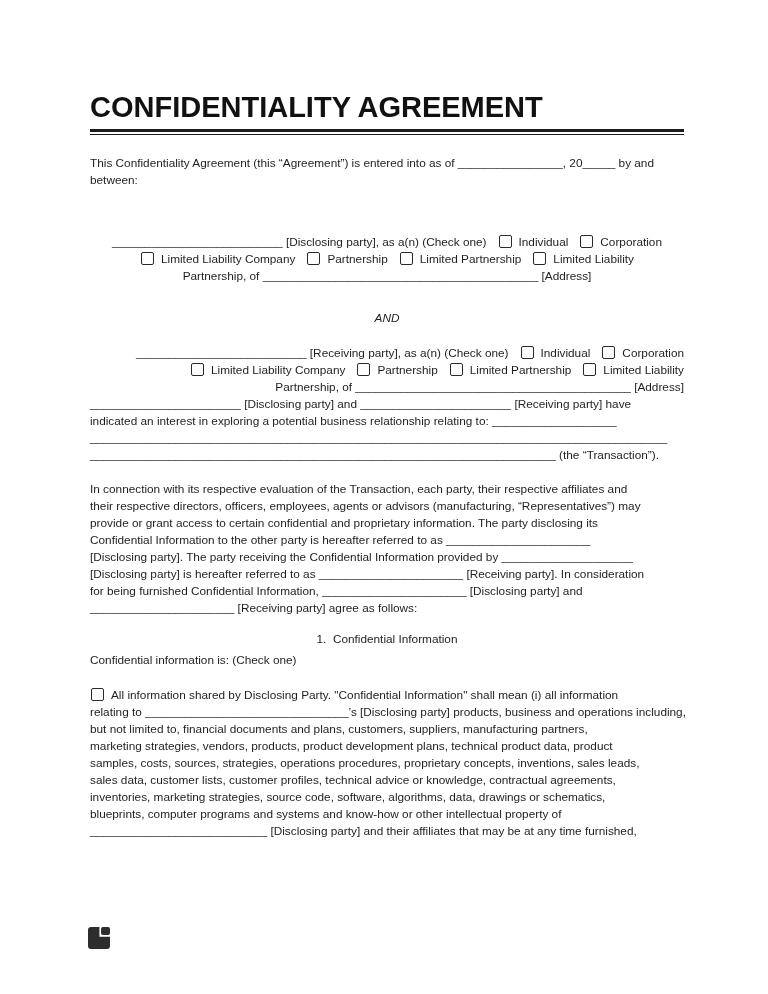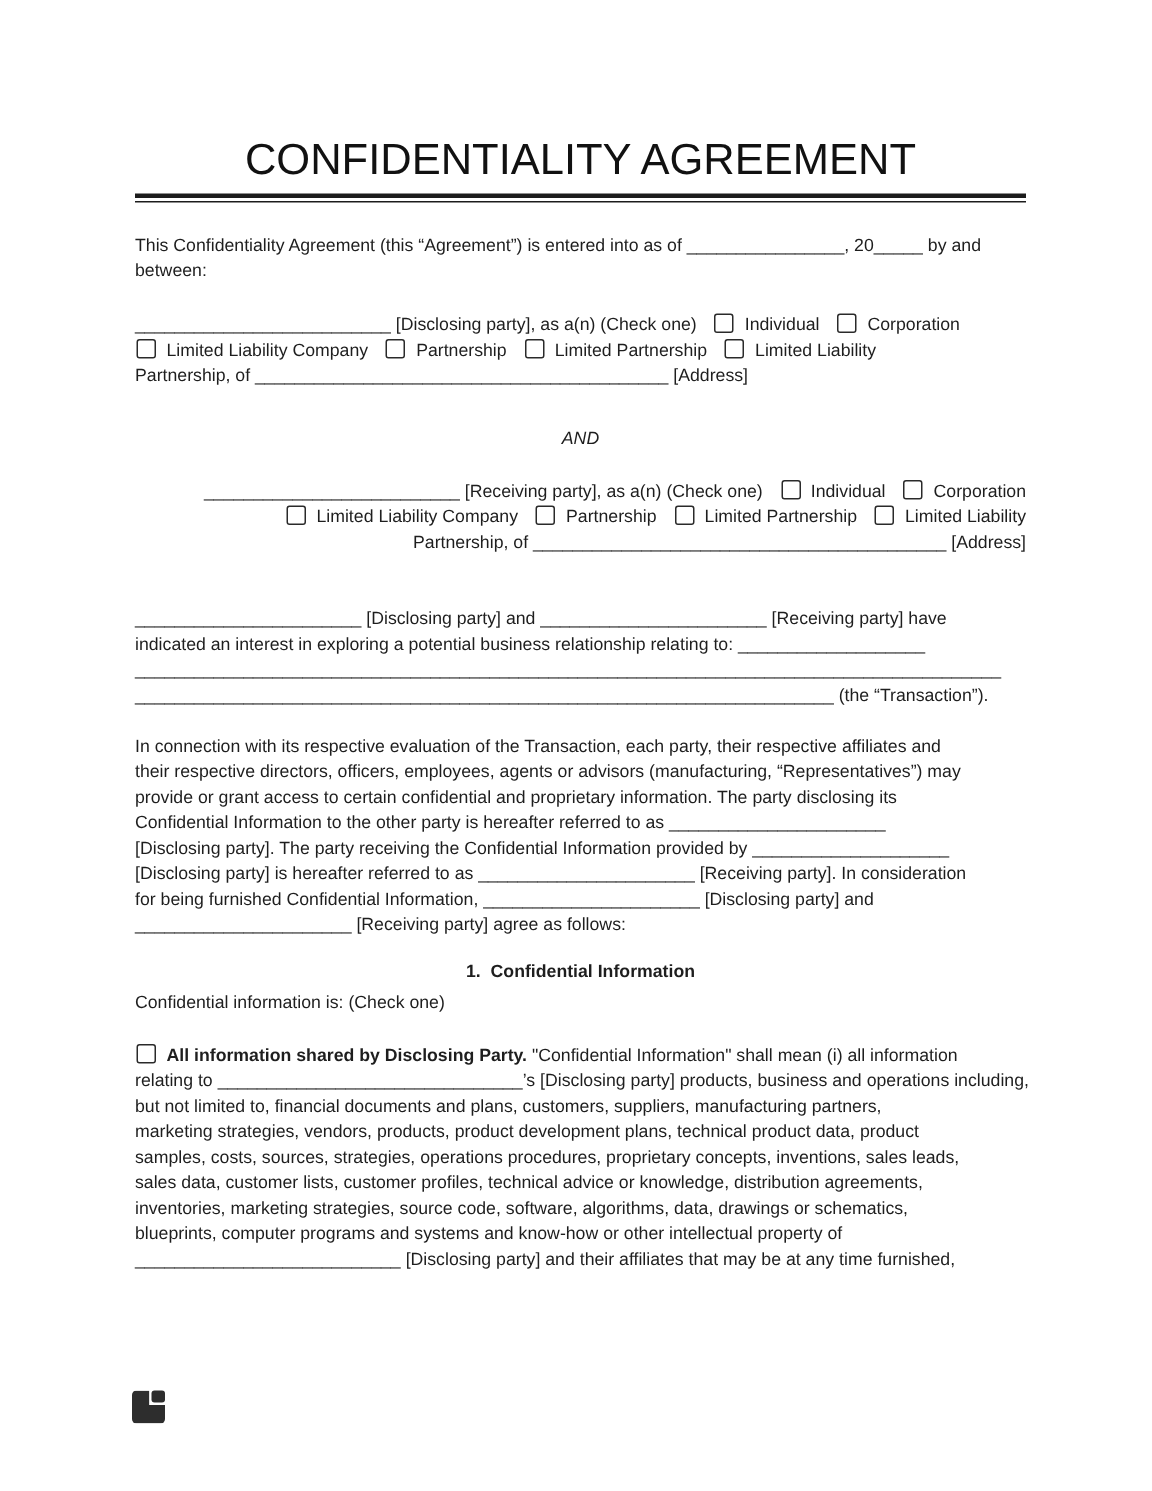--- a/index.html
+++ b/index.html
@@ -12,40 +12,39 @@
     color:#1e1e1e;
     font-family:"Liberation Sans", sans-serif;
     font-size:11.8px;
     line-height:17px;
     overflow:hidden;
   }
   .title{
     margin:0;
     font-size:29px;
     line-height:34px;
-    font-weight:normal;
-    text-align:center;
+    font-weight:bold;
     color:#111;
     white-space:nowrap;
   }
   .title-rule{
     margin-top:5px;
     height:2px;
     border-top:3px solid #1c1c1c;
     border-bottom:1px solid #1c1c1c;
   }
   .block{margin:0;}
   .line{white-space:pre;}
   .align-center{text-align:center;}
-  .bold{font-weight:bold;}
+  .bold{font-weight:normal;}
   .b-intro{margin-top:20px;}
-  .b-party-disclosing{margin-top:19px;}
+  .b-party-disclosing{margin-top:45px;text-align:center;}
   .b-and-separator{margin-top:25px;font-style:italic;}
   .b-party-receiving{margin-top:18px;text-align:right;}
-  .b-transaction{margin-top:34px;}
+  .b-transaction{}
   .b-evaluation{margin-top:17px;}
   .b-heading-1{margin-top:14px;}
   .b-check-one{margin-top:4px;}
   .b-all-information{margin-top:18px;}
   .checkbox{
     display:inline-block;
     width:11px;height:11px;
     border:1.6px solid #2a2a2a;
     border-radius:2px;
     background:#fff;
@@ -110,21 +109,21 @@
       </div>
       <div class="block b-check-one">
         <div class="line"><span>Confidential information is: (Check one)</span></div>
       </div>
       <div class="block b-all-information">
         <div class="line"><span class="checkbox"></span><span class="bold">All information shared by Disclosing Party.</span><span> "Confidential Information" shall mean (i) all information</span></div>
         <div class="line"><span>relating to _______________________________’s [Disclosing party] products, business and operations including,</span></div>
         <div class="line"><span>but not limited to, financial documents and plans, customers, suppliers, manufacturing partners,</span></div>
         <div class="line"><span>marketing strategies, vendors, products, product development plans, technical product data, product</span></div>
         <div class="line"><span>samples, costs, sources, strategies, operations procedures, proprietary concepts, inventions, sales leads,</span></div>
-        <div class="line"><span>sales data, customer lists, customer profiles, technical advice or knowledge, distribution agreements,</span></div>
+        <div class="line"><span>sales data, customer lists, customer profiles, technical advice or knowledge, contractual agreements,</span></div>
         <div class="line"><span>inventories, marketing strategies, source code, software, algorithms, data, drawings or schematics,</span></div>
         <div class="line"><span>blueprints, computer programs and systems and know-how or other intellectual property of</span></div>
         <div class="line"><span>___________________________ [Disclosing party] and their affiliates that may be at any time furnished,</span></div>
       </div>
     </div>
   <div class="logo">
     <div class="logo-main"></div>
     <div class="logo-small"></div>
   </div>
 </div>

